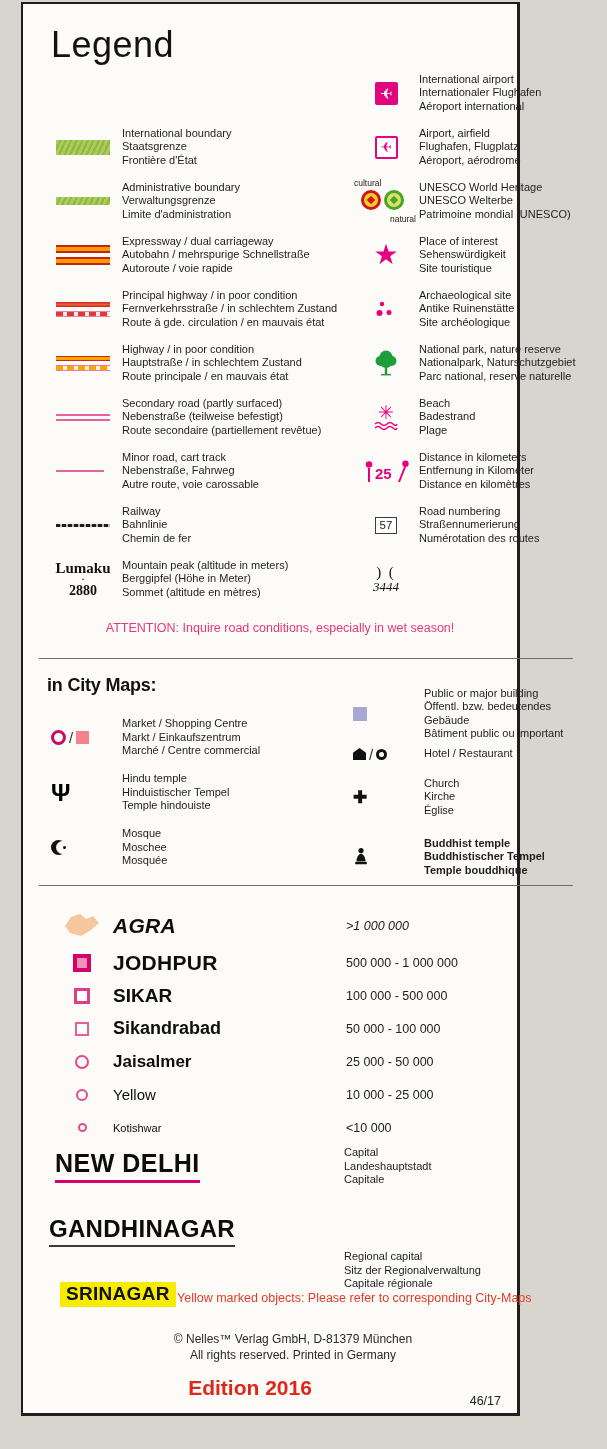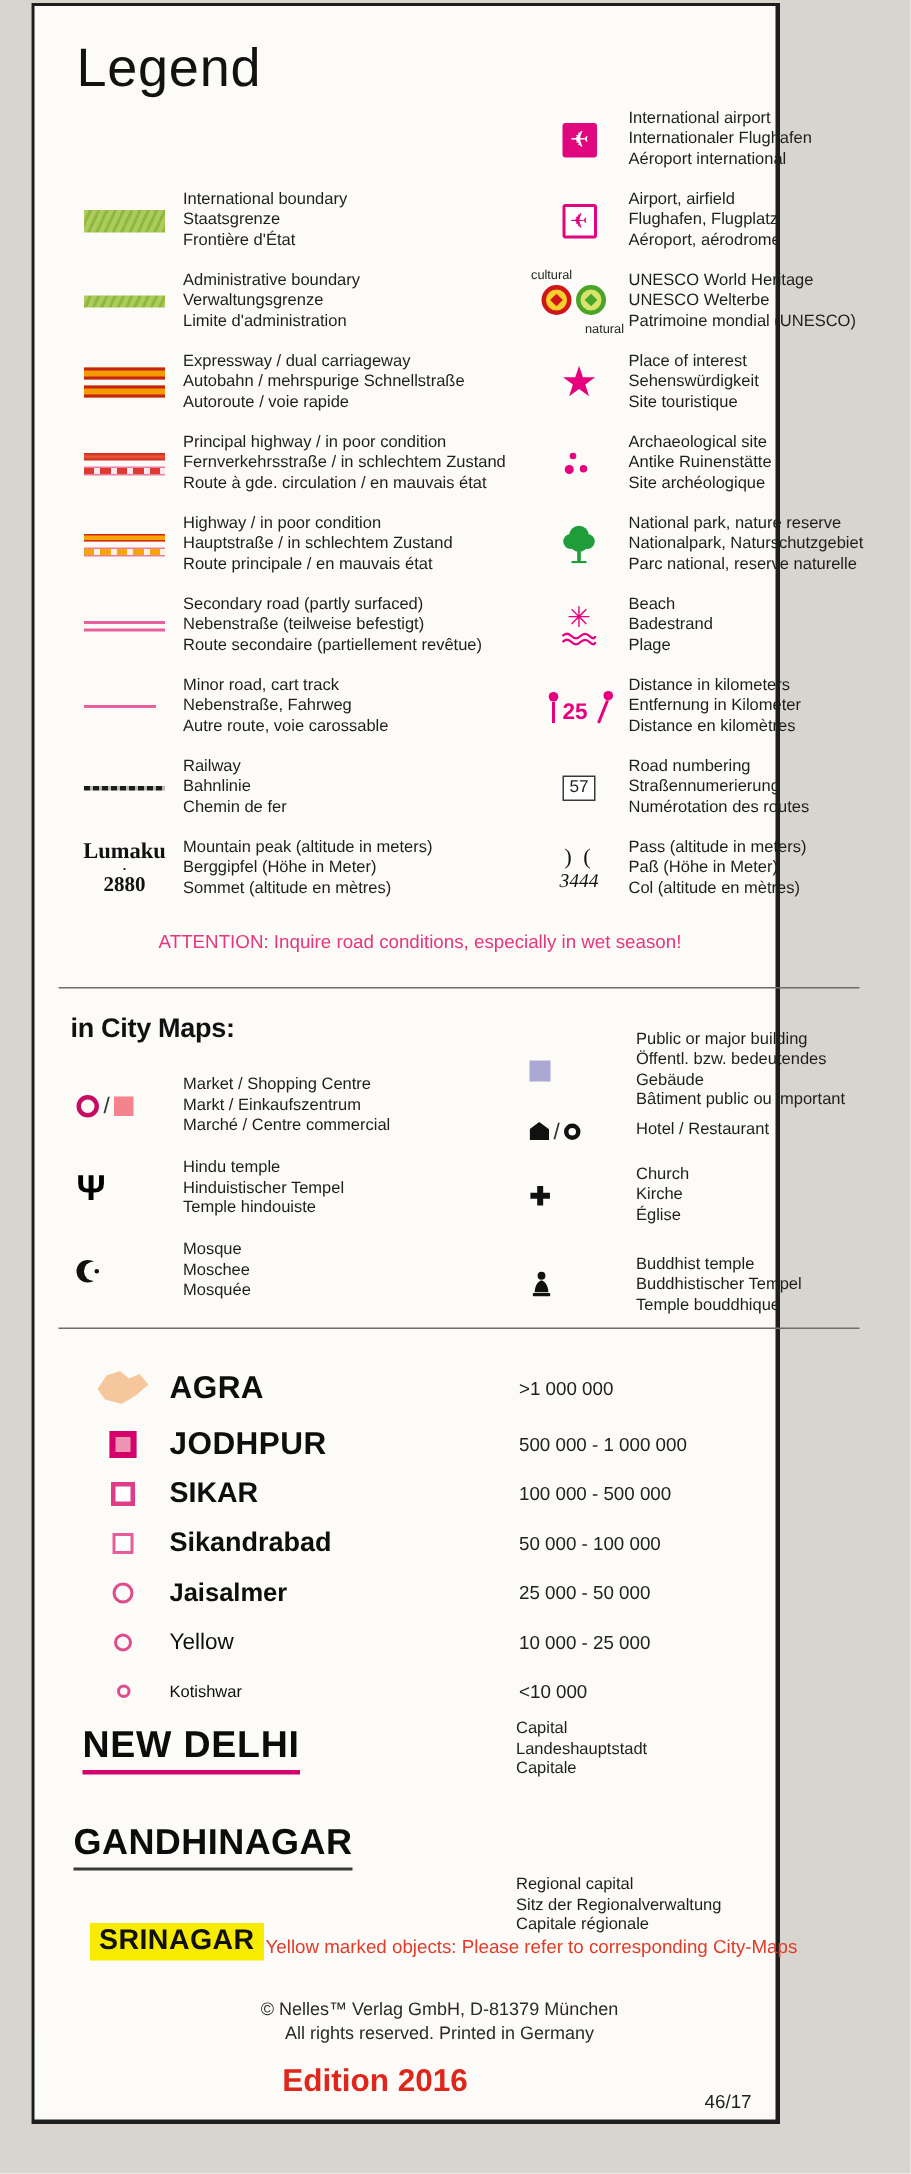--- a/index.html
+++ b/index.html
@@ -78,38 +78,38 @@
   .attention{position:absolute;left:40px;right:20px;top:617px;text-align:center;
     font-size:12.5px;color:#e5367e;}
   .divider{position:absolute;left:16px;width:534px;height:1px;background:#6f6d68;}
   .div1{top:654px;} .div2{top:881px;}
   .cm-heading{position:absolute;left:24px;top:671px;font-size:18px;font-weight:bold;color:#111;letter-spacing:-.2px;}
 
   
   .cm-left{left:28px;top:706px;width:300px;}
   .cm-right{left:330px;top:682px;width:240px;}
   .cm-left .lrow{height:55px;}
-  .row-building{height:55px;} .row-hotel{height:26px;} .row-church{height:60px;} .row-buddhist{height:60px;}
+  .row-building{height:55px;} .row-hotel{height:26px;} .row-church{height:60px;} .row-buddhist{height:60px;font-weight:bold;}
   .inline-sym{display:flex;align-items:center;}
   .mk-circle{width:9px;height:9px;border:3px solid #c70c63;border-radius:50%;}
   .sym-slash{font-size:15px;color:#333;margin:0 3px;}
   .mk-square{width:13px;height:13px;background:#f4838e;}
   .hindu{font-size:24px;font-weight:bold;color:#000;line-height:1;}
   .crescent{width:15px;height:15px;border-radius:50%;background:#111;position:relative;}
   .crescent::after{content:"";position:absolute;left:5px;top:1px;width:13px;height:13px;border-radius:50%;background:#fcfbf8;}
   .crescent::before{content:"";position:absolute;right:0px;top:6px;width:3px;height:3px;background:#111;border-radius:50%;z-index:2;}
   .bld{width:14px;height:14px;background:#a9a8d2;}
   .house{width:13px;height:12px;background:#111;clip-path:polygon(50% 0,100% 40%,100% 100%,0 100%,0 40%);}
   .rest{width:11px;height:11px;border:3.5px solid #111;border-radius:50%;box-sizing:border-box;background:#fff;}
   .church{font-size:17px;font-weight:bold;color:#111;line-height:1;}
 
   
   .sizes{position:absolute;left:28px;top:902px;width:530px;}
   .srow{display:flex;align-items:center;height:33px;}
-  .srow.first{height:40px;}
+  .srow.first{height:40px;font-style:italic;}
   .s-sym{flex:0 0 62px;display:flex;justify-content:center;}
   .s-name{flex:0 0 233px;color:#0e0e0e;}
   .s-range{flex:1;font-size:12.5px;color:#222;}
   .n1{font-size:21px;font-weight:bold;letter-spacing:.3px;}
   .n2{font-size:21px;font-weight:bold;letter-spacing:.3px;}
   .n3{font-size:19px;font-weight:bold;}
   .n4{font-size:18px;font-weight:bold;}
   .n5{font-size:17px;font-weight:bold;}
   .n6{font-size:15px;}
   .n7{font-size:11px;}
@@ -405,25 +405,20 @@
       </div>
     </div>
 
     <div class="lrow">
       <div class="sym">
         <div class="pass">
           <div class="pass-glyph">) (</div>
           <div class="pass-alt">3444</div>
         </div>
       </div>
-      <div class="txt">
-        <div>Pass (altitude in meters)</div>
-        <div>Paß (Höhe in Meter)</div>
-        <div>Col (altitude en mètres)</div>
-      </div>
     </div>
   </div>
 
   <div class="attention">ATTENTION: Inquire road conditions, especially in wet season!</div>
   <div class="divider div1"></div>
   <div class="cm-heading">in City Maps:</div>
 
   <div class="col cm-left">
 
     <div class="lrow">

